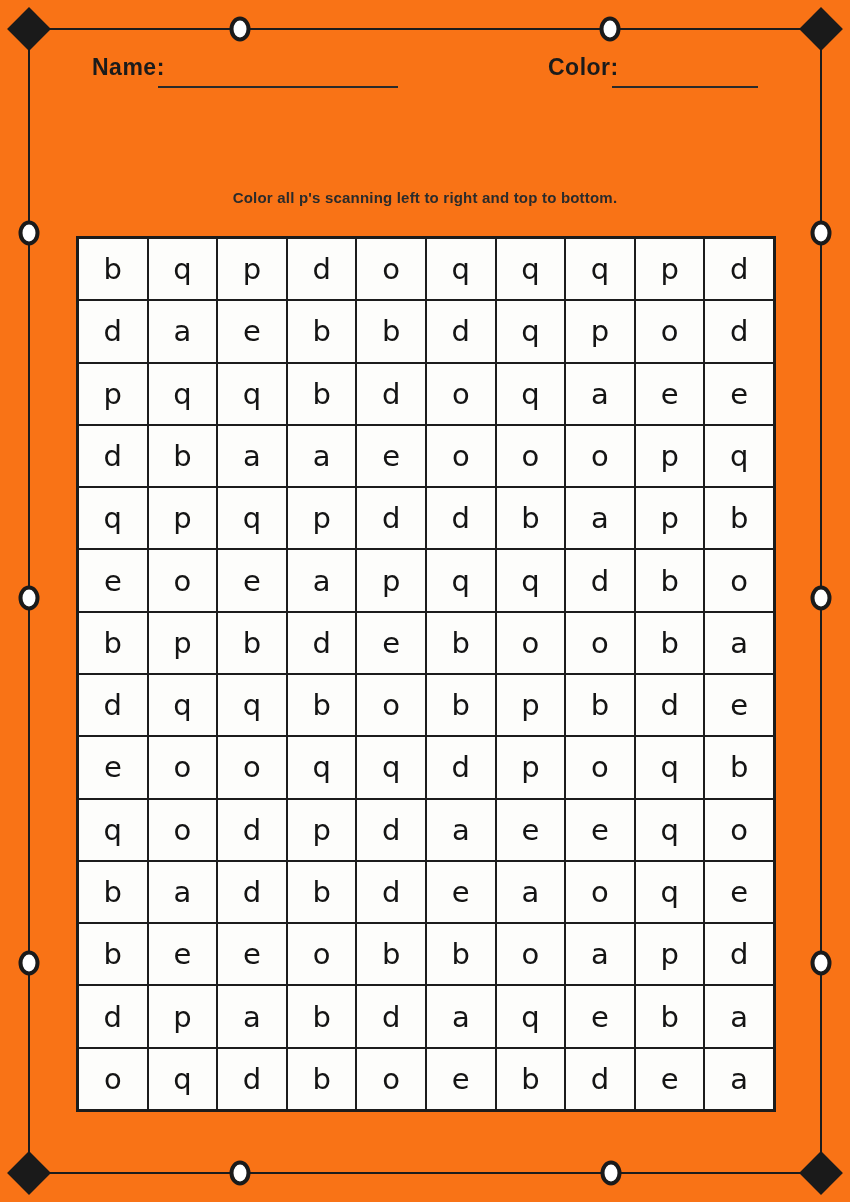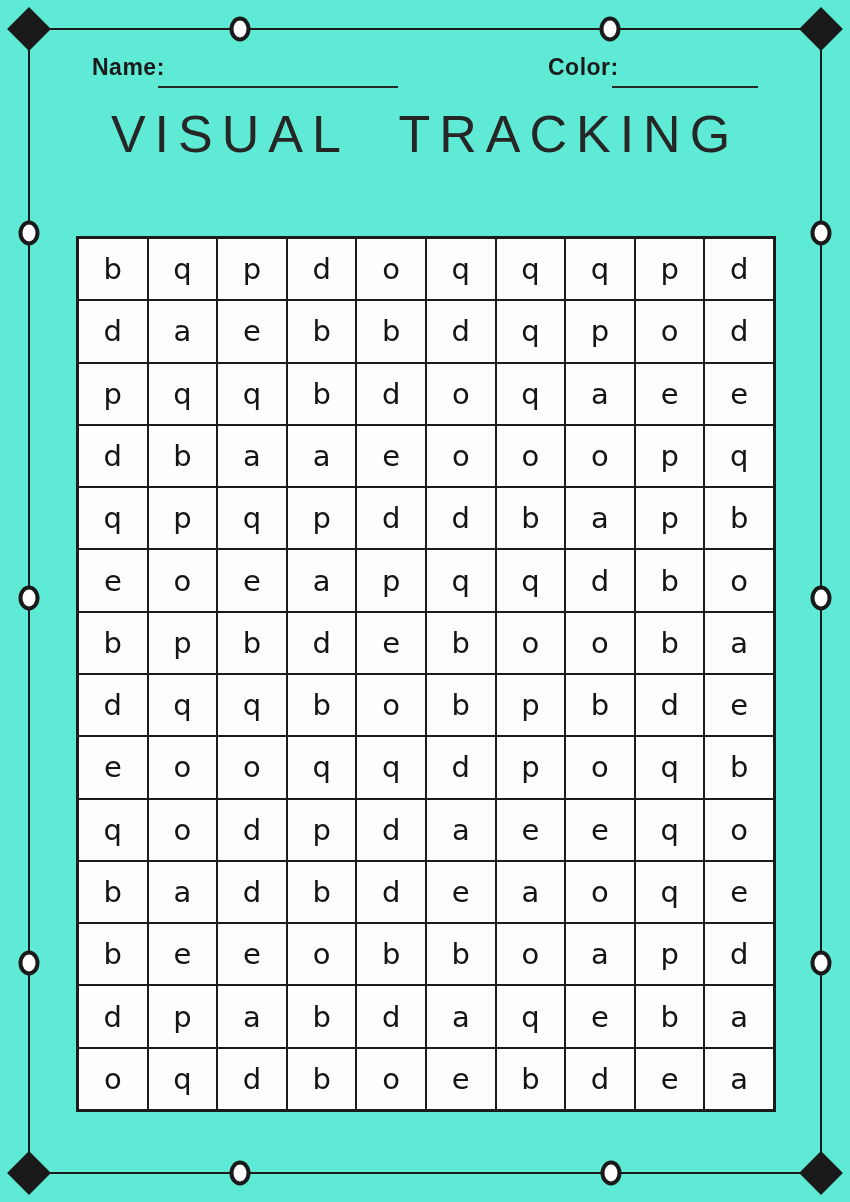--- a/index.html
+++ b/index.html
@@ -3,21 +3,21 @@
 <meta charset="utf-8">
 <style>
   html,body { margin:0; padding:0; }
   body {
     width:850px; height:1202px;
     background:#ffffff;
     font-family:"Liberation Sans", sans-serif;
   }
   .page {
     position:relative; width:850px; height:1202px;
-    background:#5eead4; color:#1d1d1d; overflow:hidden;
+    background:#f97316; color:#1d1d1d; overflow:hidden;
   }
 
   
   .frame {
     position:absolute; left:28px; top:28px;
     width:790px; height:1142px;
     border:2px solid #1c1c1c;
   }
   .diamond {
     position:absolute; width:31px; height:31px; background:#1a1a1a;
@@ -85,21 +85,21 @@
   <div class="ecircle" style="left:29px;  top:963px;"></div>
   <div class="ecircle" style="left:821px; top:233px;"></div>
   <div class="ecircle" style="left:821px; top:598px;"></div>
   <div class="ecircle" style="left:821px; top:963px;"></div>
 
   <span class="hlabel" style="left:92px; top:54px;">Name:</span>
   <div class="uline" style="left:158px; top:86px; width:240px;"></div>
   <span class="hlabel" style="left:548px; top:54px;">Color:</span>
   <div class="uline" style="left:612px; top:86px; width:146px;"></div>
 
-  <div class="title">VISUAL TRACKING</div>
+  <div class="subtitle">Color all p's scanning left to right and top to bottom.</div>
 
   <div class="grid">
       <div class="cell">b</div>
       <div class="cell">q</div>
       <div class="cell">p</div>
       <div class="cell">d</div>
       <div class="cell">o</div>
       <div class="cell">q</div>
       <div class="cell">q</div>
       <div class="cell">q</div>

